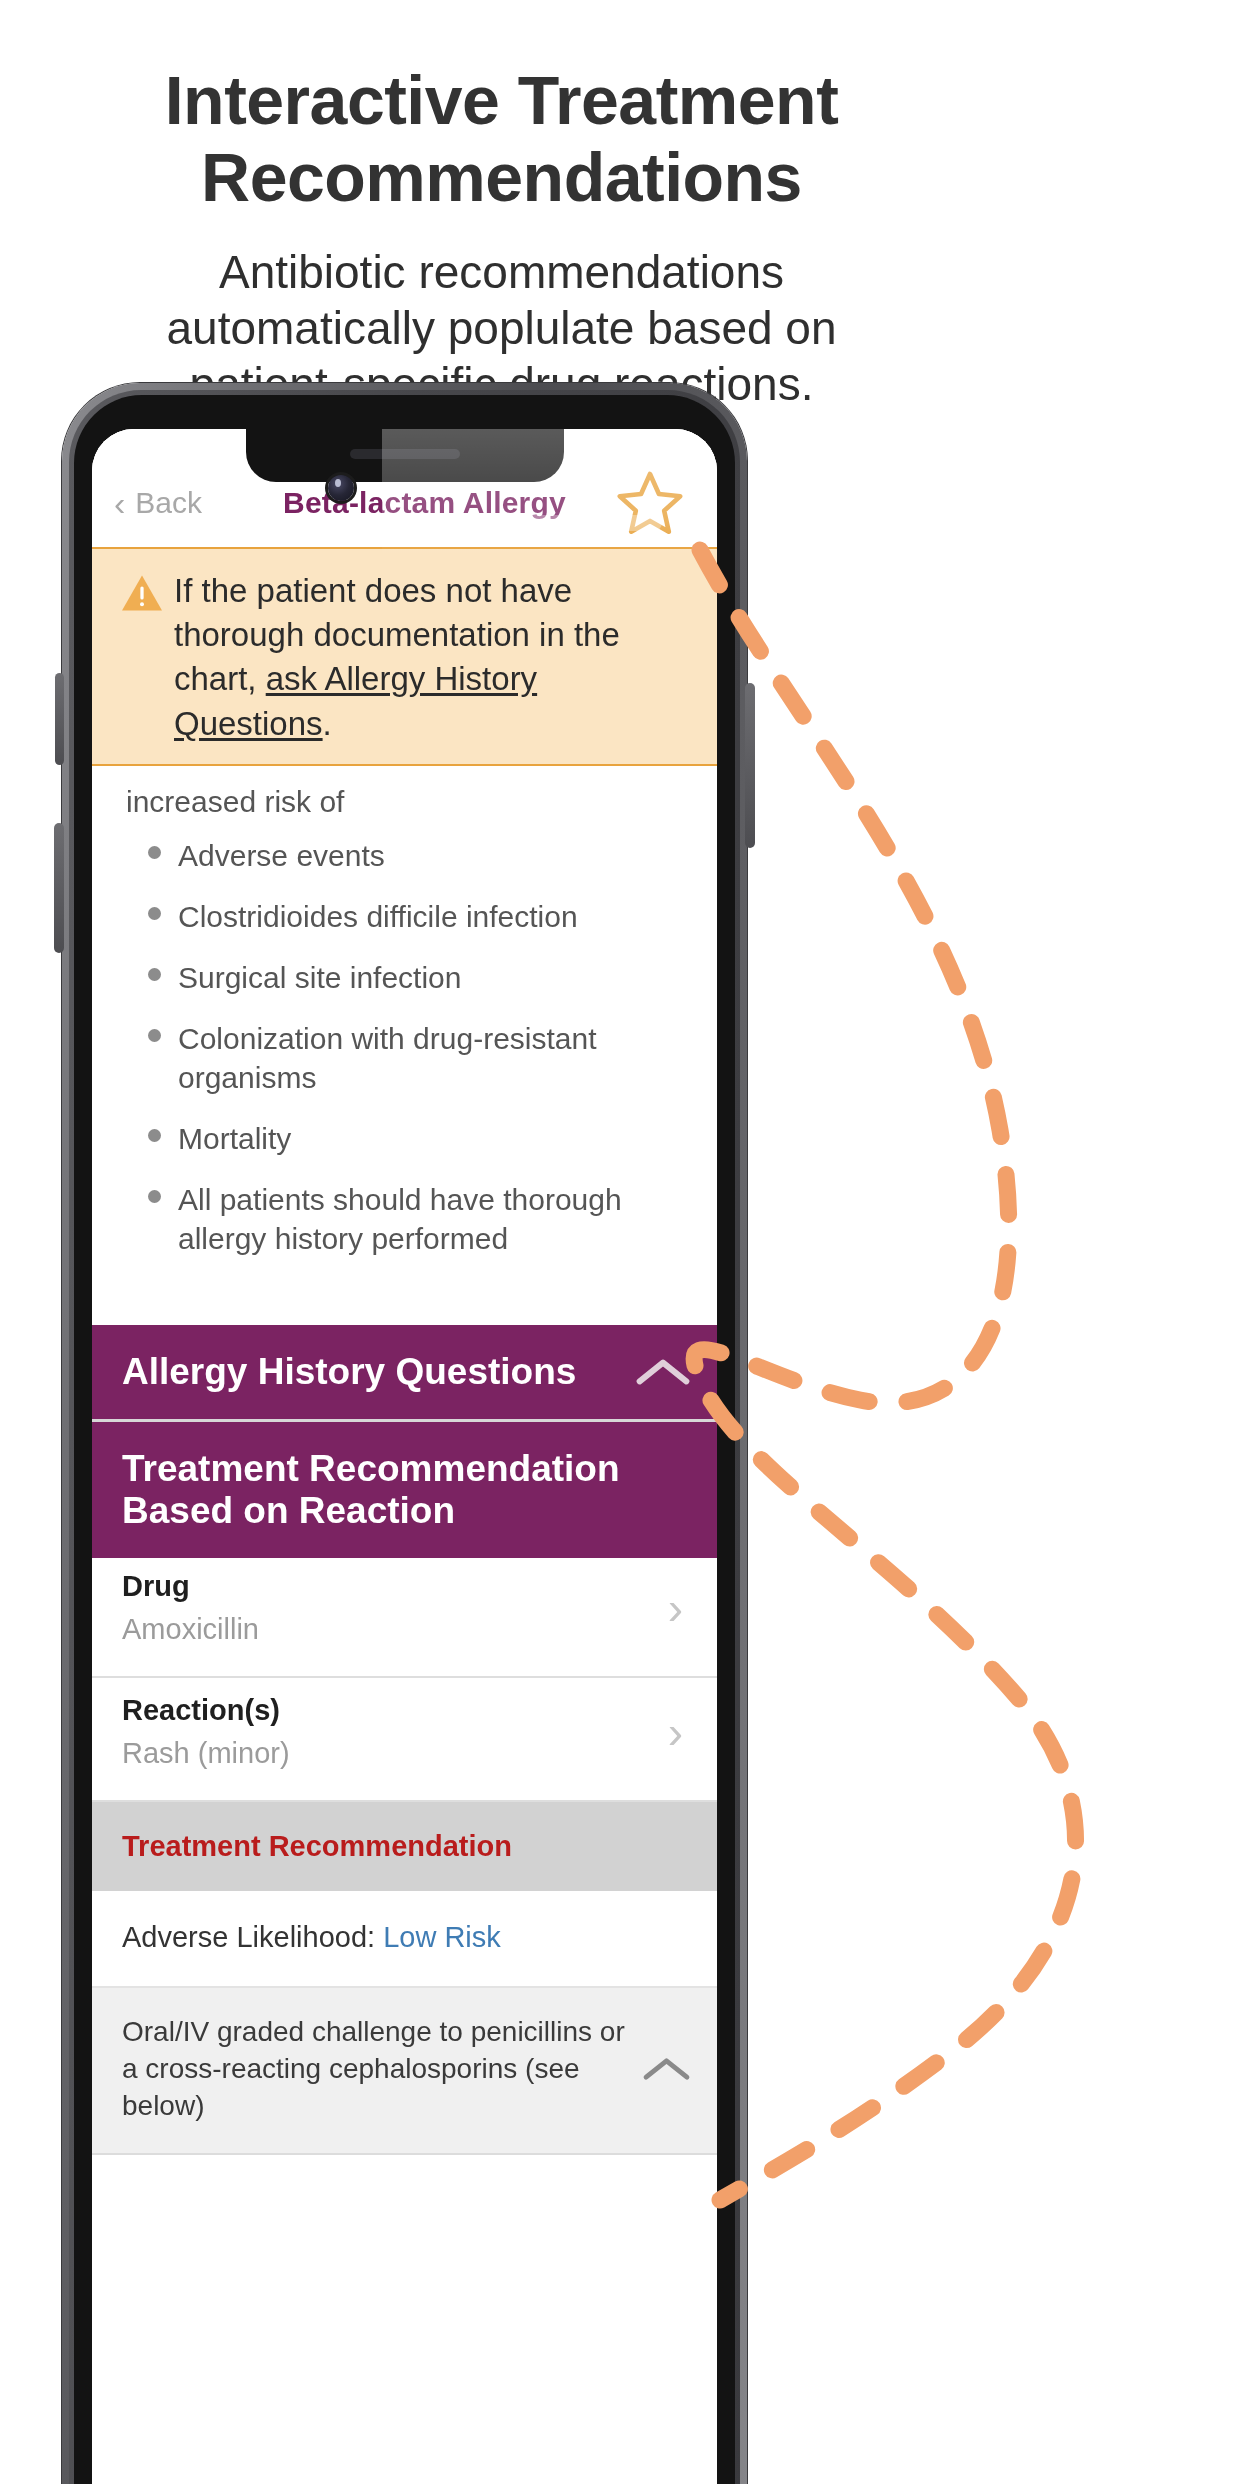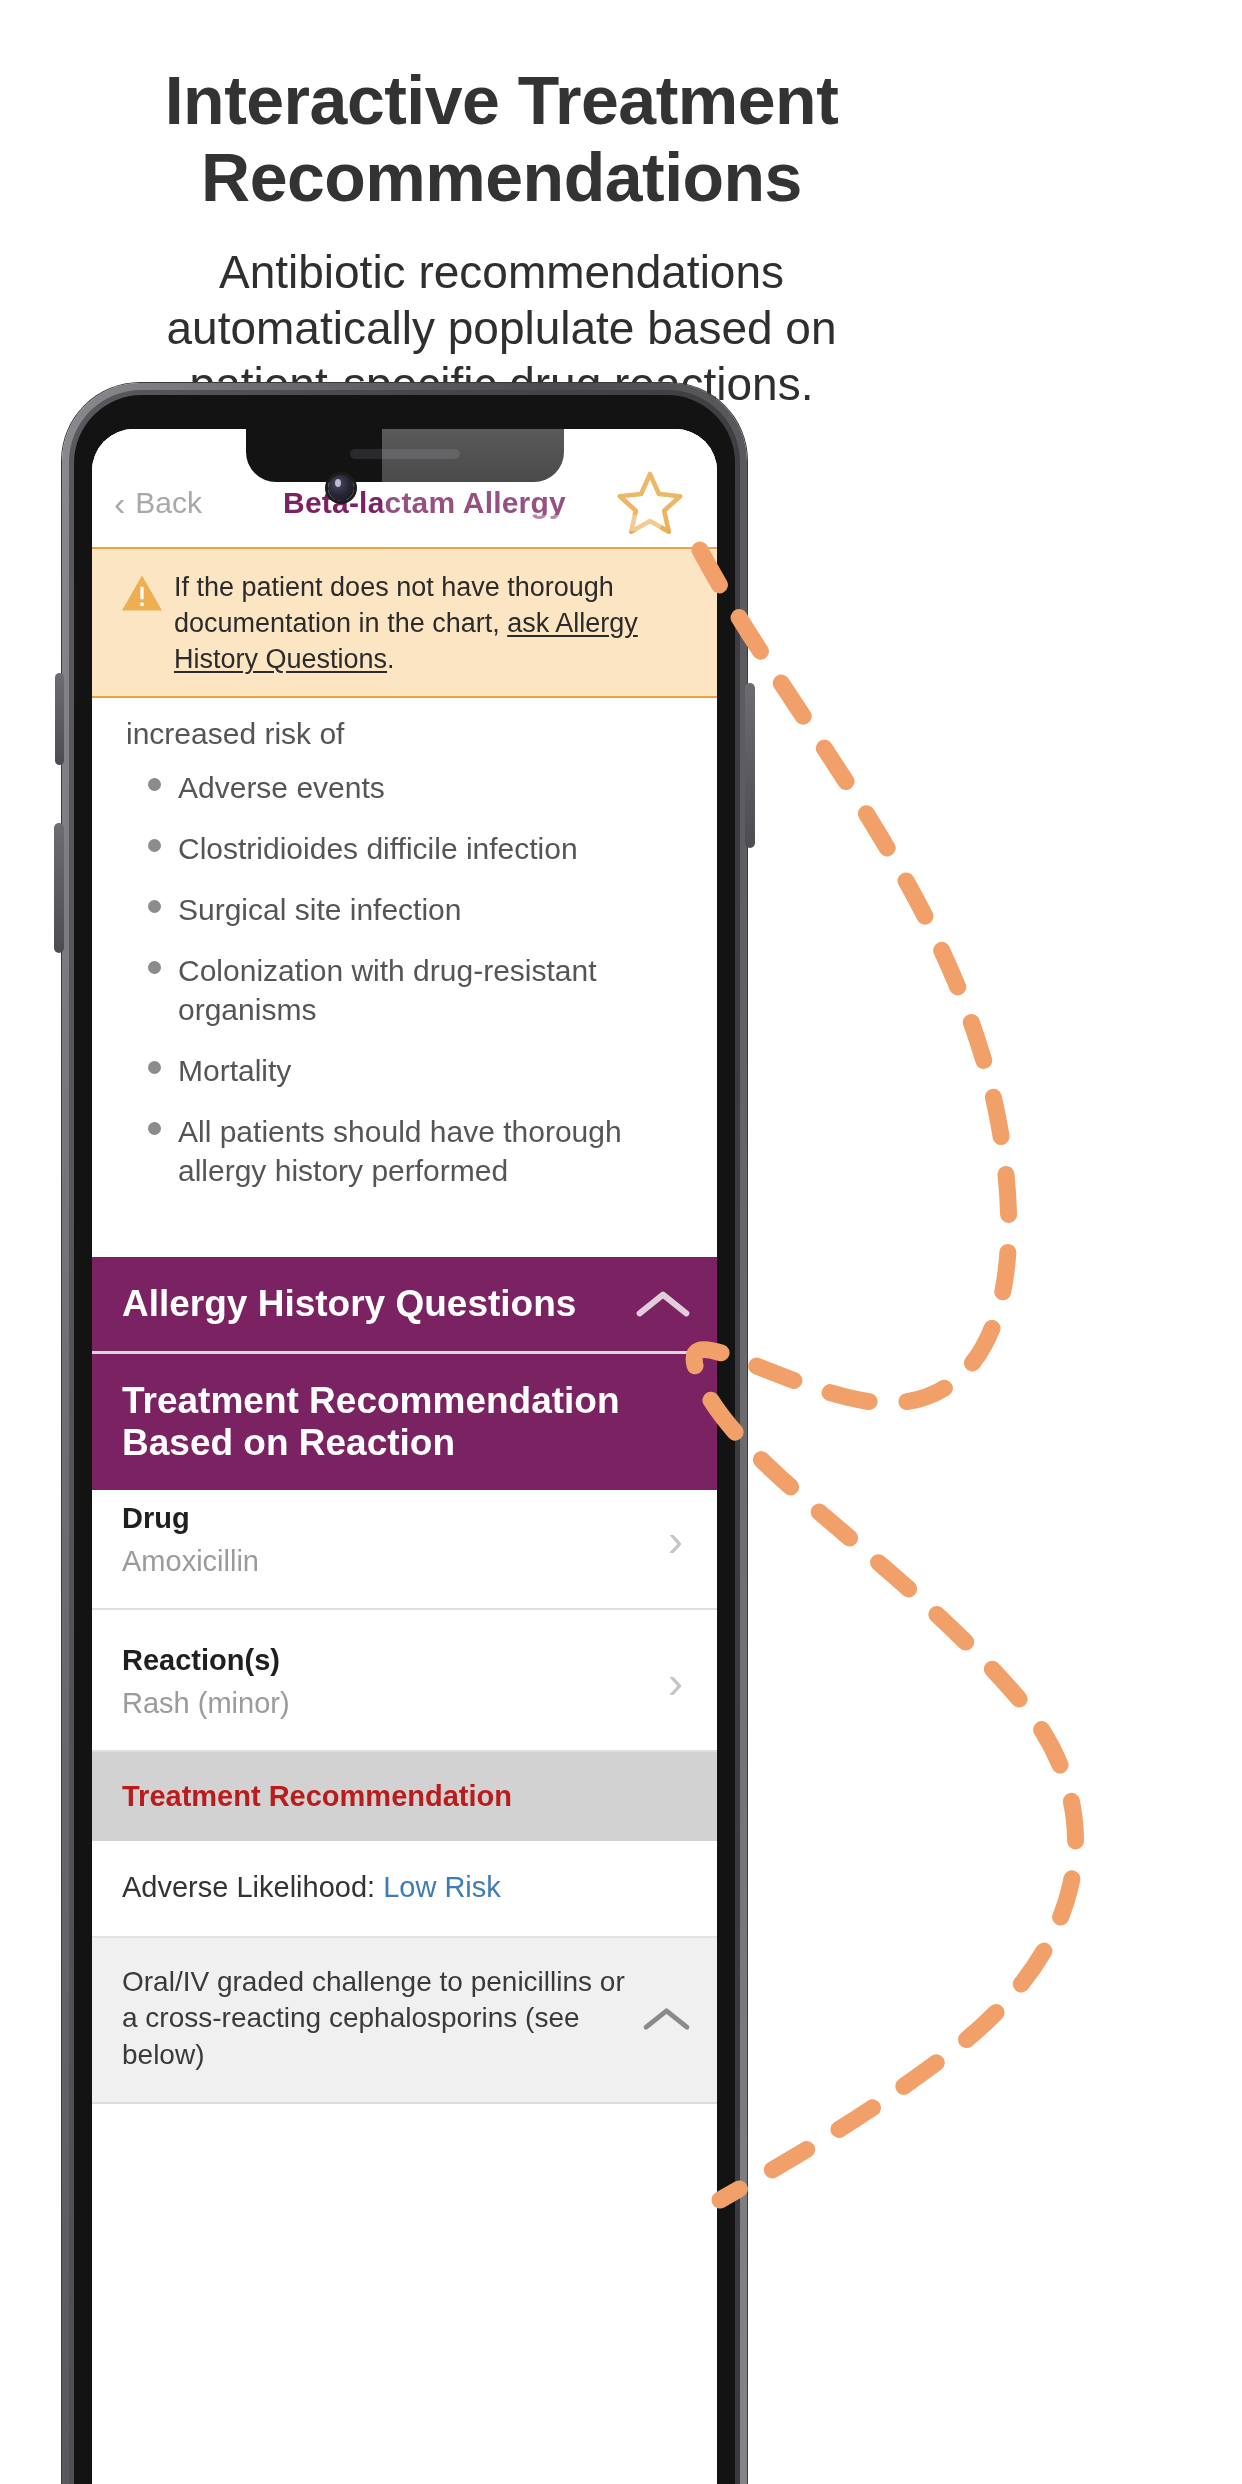--- a/index.html
+++ b/index.html
@@ -154,21 +154,21 @@
   .alert {
     background: #fbe5c3;
     border-top: 2px solid #e8a33d;
     border-bottom: 2px solid #e8a33d;
     display: flex;
     padding: 18px 24px 18px 18px;
     align-items: flex-start;
   }
   .alert-icon { width: 64px; flex: 0 0 64px; display:flex; justify-content:center; padding-top: 6px;}
   .alert-text {
-    font-size: 27px; line-height: 1.34; color: #2b2b2b;
+    font-size: 33px; line-height: 1.34; color: #2b2b2b;
     padding-top: 2px;
   }
   .alert-text u { text-decoration: underline; text-underline-offset: 3px; }
 
   .body-scroll { background:#fff; padding: 6px 0 0 0; }
 
   .lead-line {
     font-size: 30px; color: #555; padding: 10px 30px 0 34px; line-height: 1.3;
   }
   ul.b1 { list-style: none; padding: 4px 0 0 0; margin: 0; }
@@ -328,21 +328,21 @@
           </div>
 
           <div class="row-item" style="padding-top:12px;padding-bottom:30px">
             <div>
               <div class="row-label">Drug</div>
               <div class="row-value">Amoxicillin</div>
             </div>
             <div class="chev-right">›</div>
           </div>
 
-          <div class="row-item" style="padding-top:34px;padding-bottom:30px">
+          <div class="row-item" style="padding-top:16px;padding-bottom:30px">
             <div>
               <div class="row-label">Reaction(s)</div>
               <div class="row-value">Rash (minor)</div>
             </div>
             <div class="chev-right">›</div>
           </div>
 
           <div class="sec-gray">Treatment Recommendation</div>
 
           <div class="row-plain">

